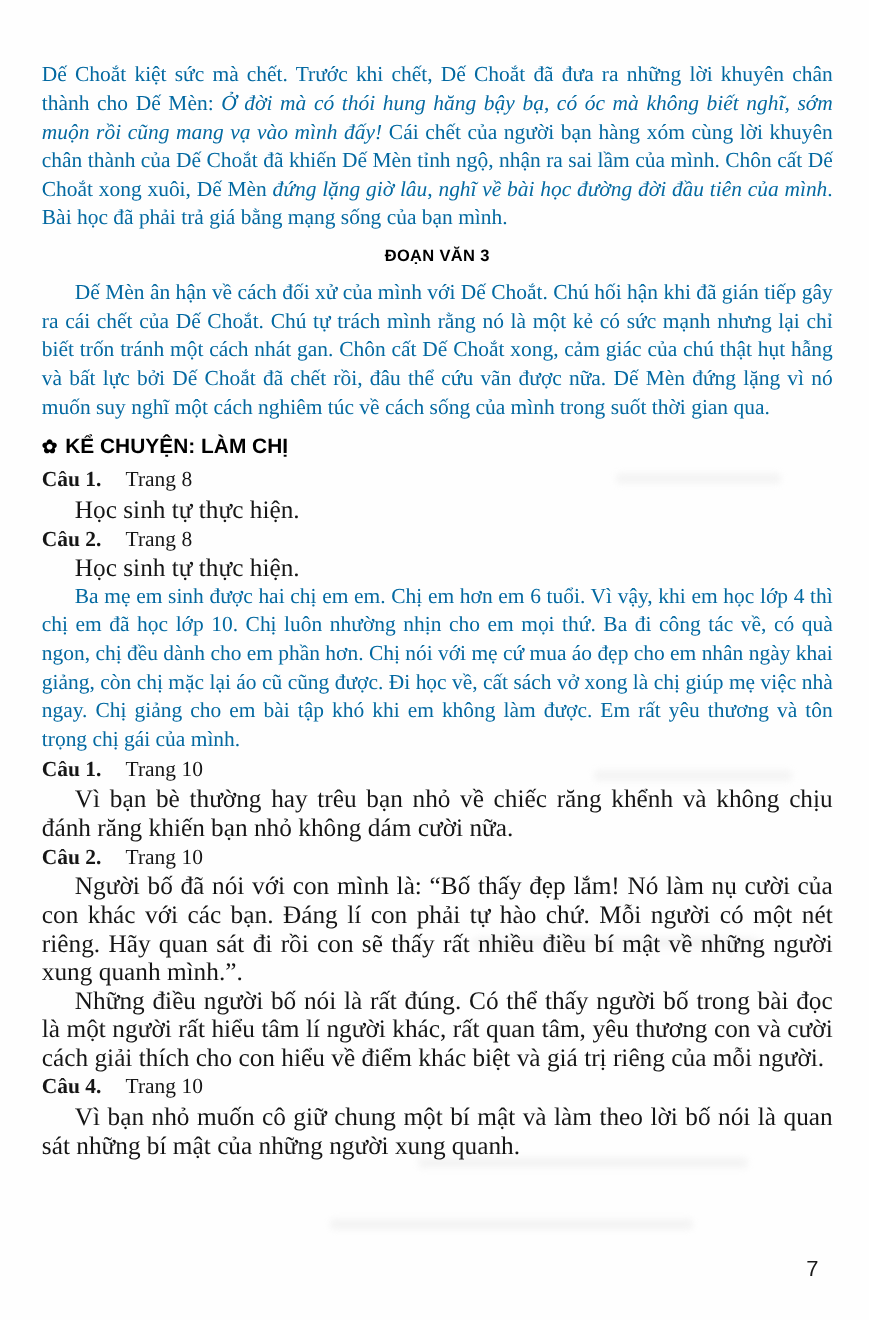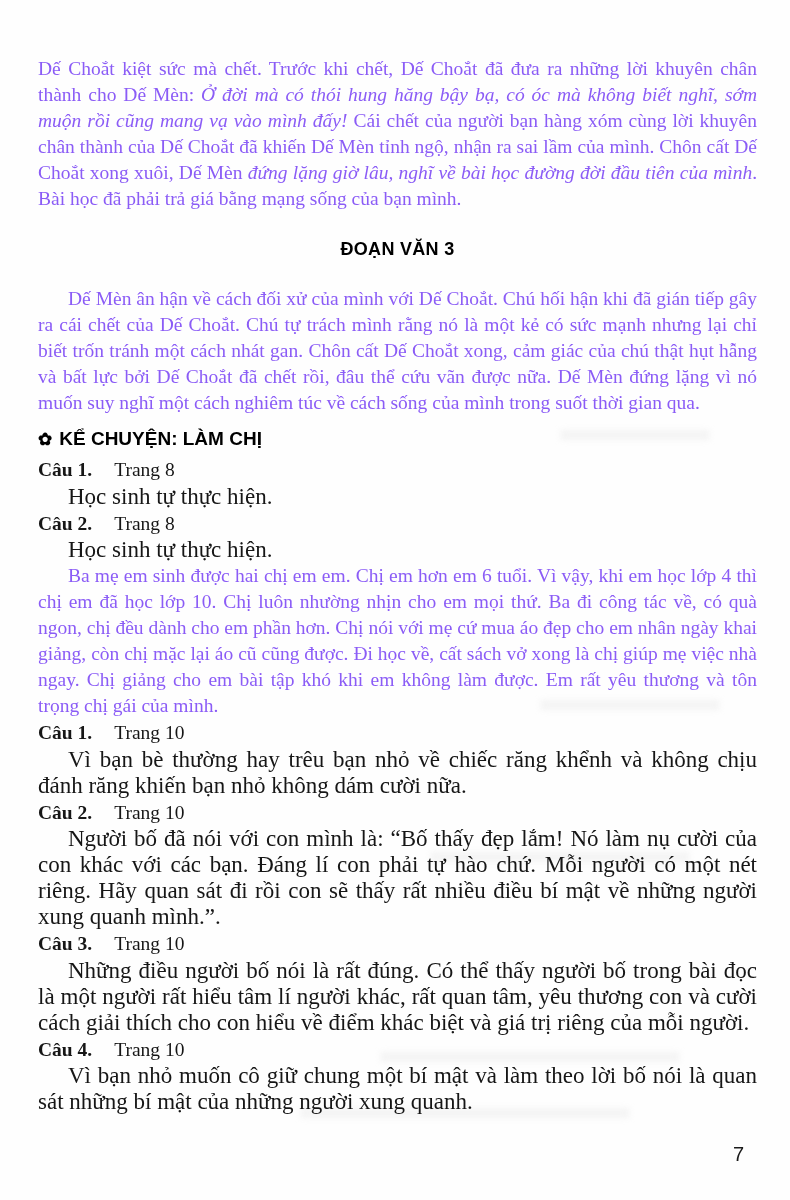--- a/index.html
+++ b/index.html
@@ -20,29 +20,29 @@
     position: absolute;
     left: 38px;
     top: 56px;
     width: 719px;
   }
   .para {
     margin: 0;
     font-size: 19.5px;
     line-height: 26px;
     text-align: justify;
-    color: #8b5cf6;
+    color: #0369a1;
   }
   .para.indent { text-indent: 30px; }
   .para em { font-style: italic; }
   .center-heading {
-    margin: 24px 0;
+    margin: 8px 0;
     font-family: "Liberation Sans", sans-serif;
     font-weight: 700;
-    font-size: 18px;
+    font-size: 15px;
     line-height: 26px;
     text-align: center;
     letter-spacing: 0.3px;
     color: #000000;
   }
   .section-header {
     margin: 10px 0 3px 0;
     font-family: "Liberation Sans", sans-serif;
     font-weight: 700;
     font-size: 19px;
@@ -126,21 +126,20 @@
 
     <p class="para indent">Ba mẹ em sinh được hai chị em em. Chị em hơn em 6 tuổi. Vì vậy, khi em học lớp 4 thì chị em đã học lớp 10. Chị luôn nhường nhịn cho em mọi thứ. Ba đi công tác về, có quà ngon, chị đều dành cho em phần hơn. Chị nói với mẹ cứ mua áo đẹp cho em nhân ngày khai giảng, còn chị mặc lại áo cũ cũng được. Đi học về, cất sách vở xong là chị giúp mẹ việc nhà ngay. Chị giảng cho em bài tập khó khi em không làm được. Em rất yêu thương và tôn trọng chị gái của mình.</p>
 
 
     <p class="qa-line"><span class="q-label">Câu 1.</span><span>Trang 10</span></p>
     <p class="answer">Vì bạn bè thường hay trêu bạn nhỏ về chiếc răng khểnh và không chịu đánh răng khiến bạn nhỏ không dám cười nữa.</p>
 
     <p class="qa-line"><span class="q-label">Câu 2.</span><span>Trang 10</span></p>
     <p class="answer">Người bố đã nói với con mình là: “Bố thấy đẹp lắm! Nó làm nụ cười của con khác với các bạn. Đáng lí con phải tự hào chứ. Mỗi người có một nét riêng. Hãy quan sát đi rồi con sẽ thấy rất nhiều điều bí mật về những người xung quanh mình.”.</p>
 
-    <p class="qa-line"><span class="q-label">Câu 3.</span><span>Trang 10</span></p>
     <p class="answer">Những điều người bố nói là rất đúng. Có thể thấy người bố trong bài đọc là một người rất hiểu tâm lí người khác, rất quan tâm, yêu thương con và cười cách giải thích cho con hiểu về điểm khác biệt và giá trị riêng của mỗi người.</p>
 
     <p class="qa-line"><span class="q-label">Câu 4.</span><span>Trang 10</span></p>
     <p class="answer">Vì bạn nhỏ muốn cô giữ chung một bí mật và làm theo lời bố nói là quan sát những bí mật của những người xung quanh.</p>
 
   </div>
 
   <div class="page-number">7</div>
 
 </div>

